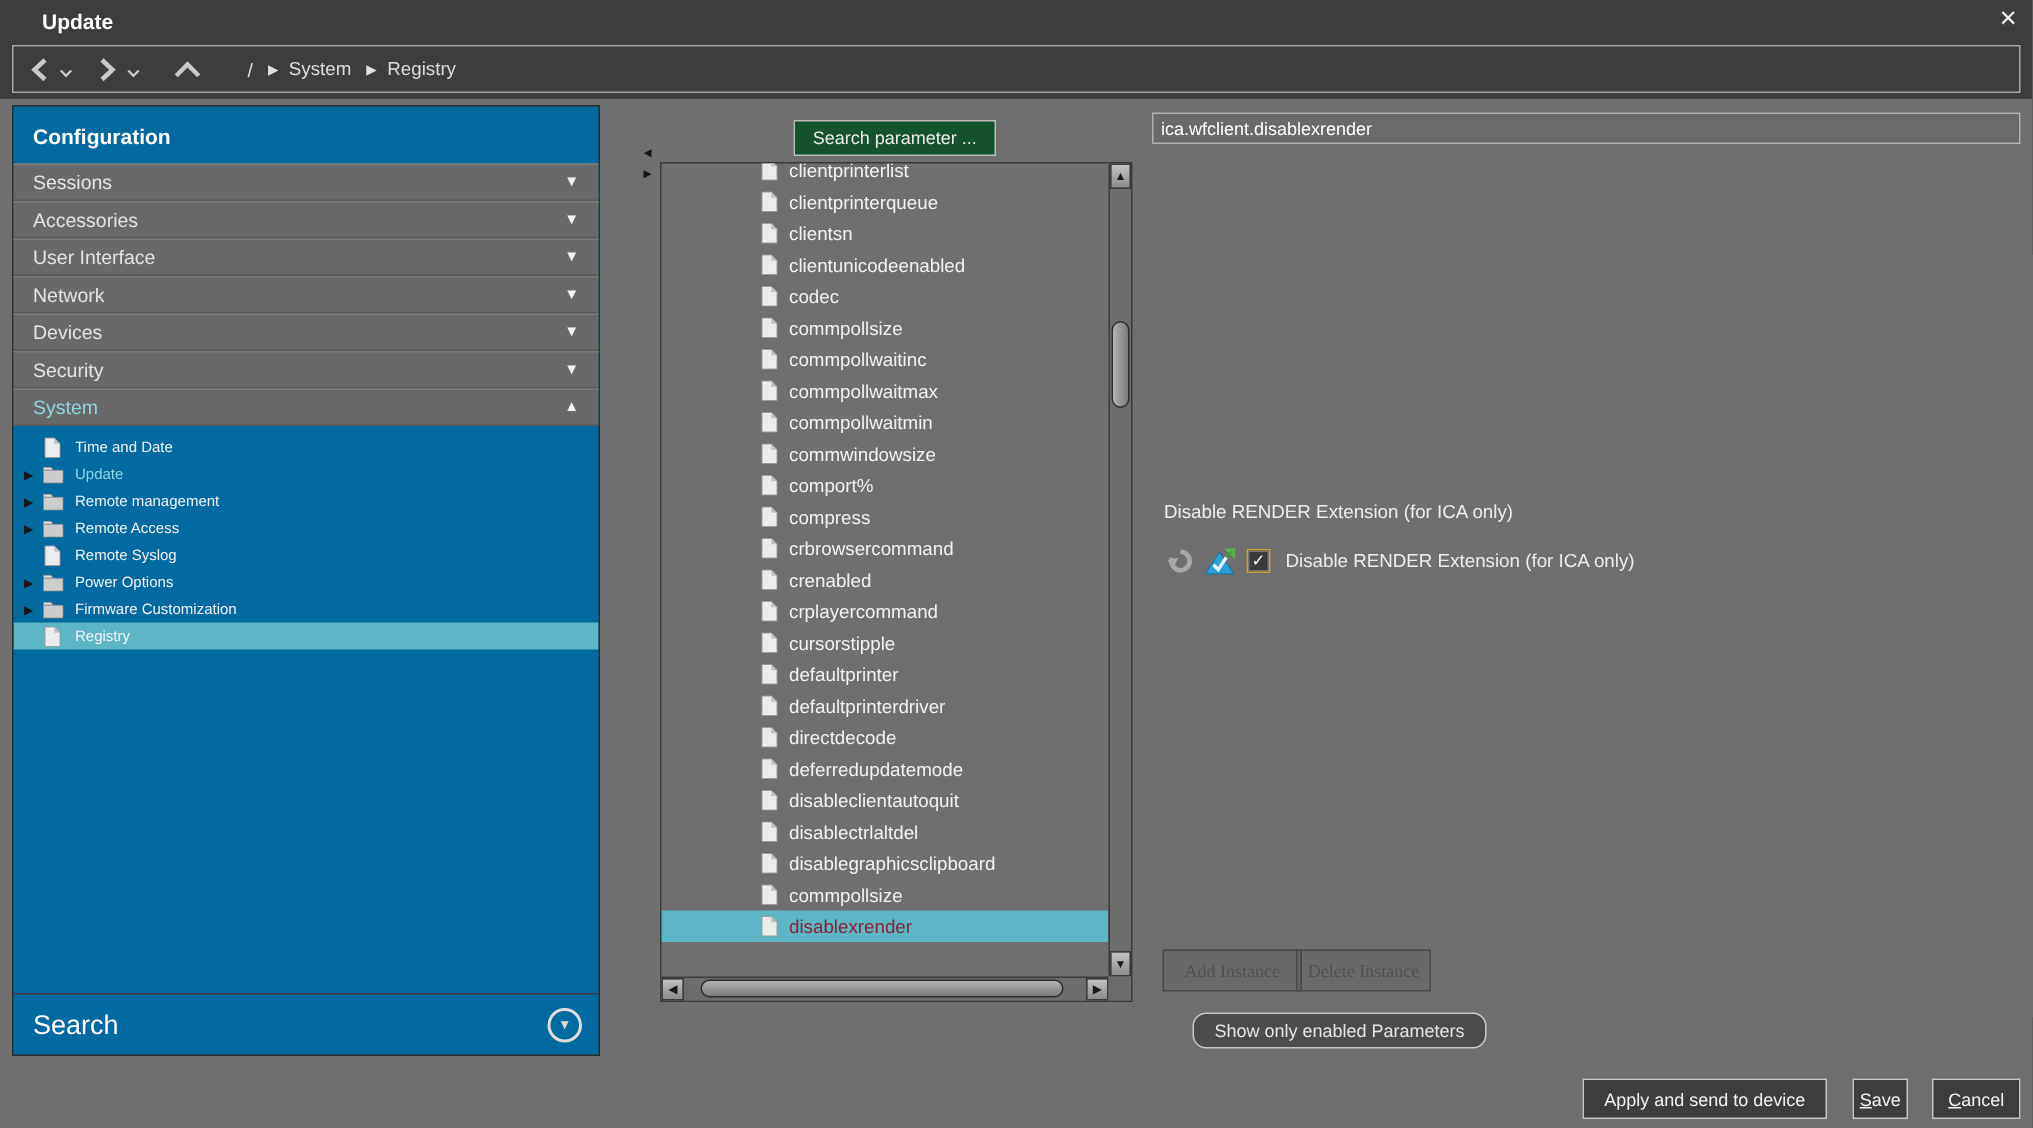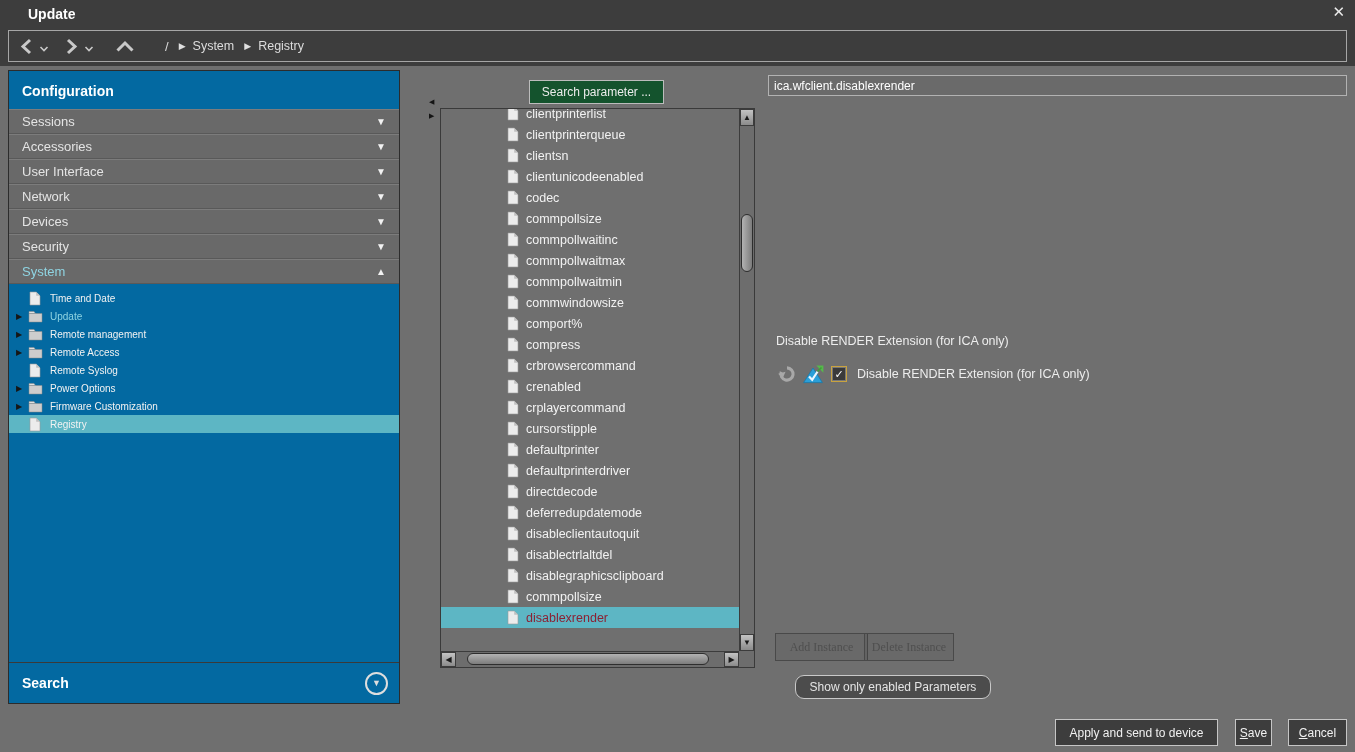--- a/index.html
+++ b/index.html
@@ -38,21 +38,21 @@
   .tree-item.expandable .expander{visibility:visible}
   .ticon{width:24px;display:flex;justify-content:center}
   .ticon svg{display:none}
   .tree-item.icon-doc svg.i-doc{display:block}
   .tree-item.icon-folder svg.i-folder{display:block}
   .tlabel{padding-left:3px}
   .tree-item.active .tlabel{color:#8fd4e2}
   .tree-item.selected{background:#5db6c4}
   .search-footer{height:41px;flex:0 0 41px;border-top:1px solid #3a3a3a;display:flex;align-items:center;
                  padding:0 11px 0 13px}
-  .search-footer .lbl{flex:1;font-size:14px;font-weight:bold;color:#fff}
+  .search-footer .lbl{flex:1;font-size:18px;font-weight:normal;color:#fff}
   .circle-caret{width:23px;height:23px;border:2px solid #dedede;border-radius:50%;display:flex;
                 align-items:center;justify-content:center;color:#dedede;font-size:9px;cursor:pointer}
 
   
   .splitter{position:absolute;left:428px;top:70px;width:8px;height:634px}
   .split-a{position:absolute;left:1px;font-size:7px;color:#141414;cursor:pointer}
   .split-a.l{top:28px}.split-a.r{top:42px}
   .split-a.l::before{content:"◀"}.split-a.r::before{content:"▶"}
 
   

